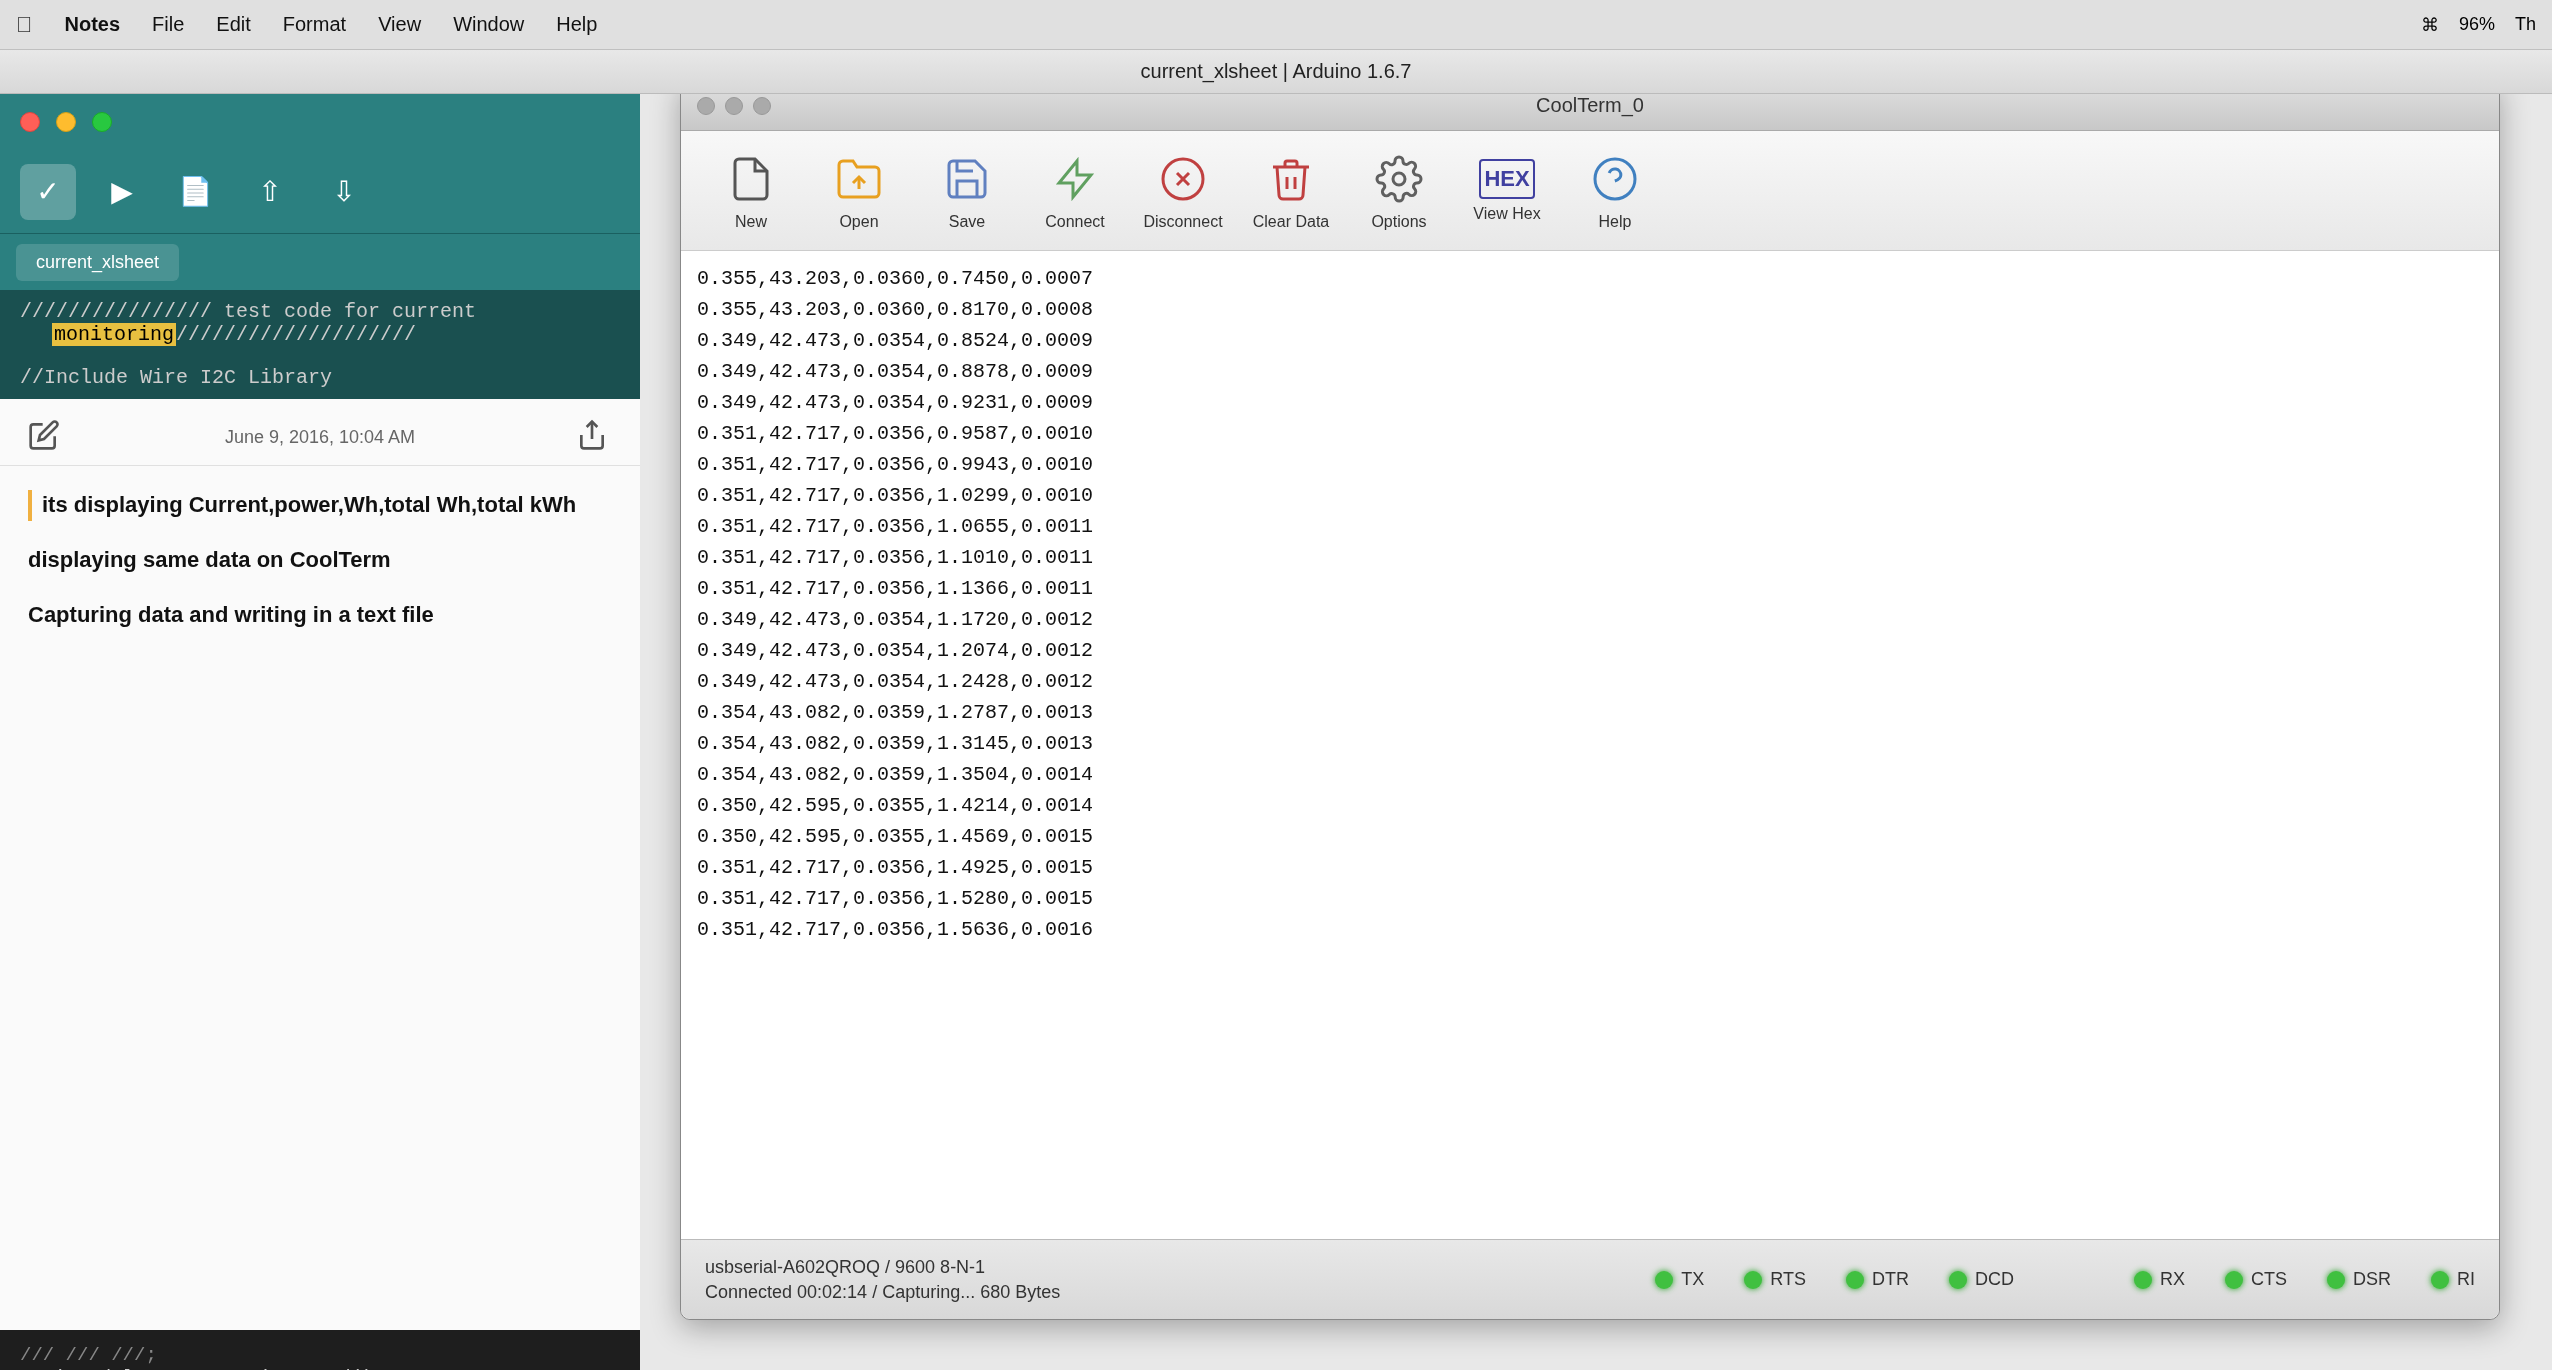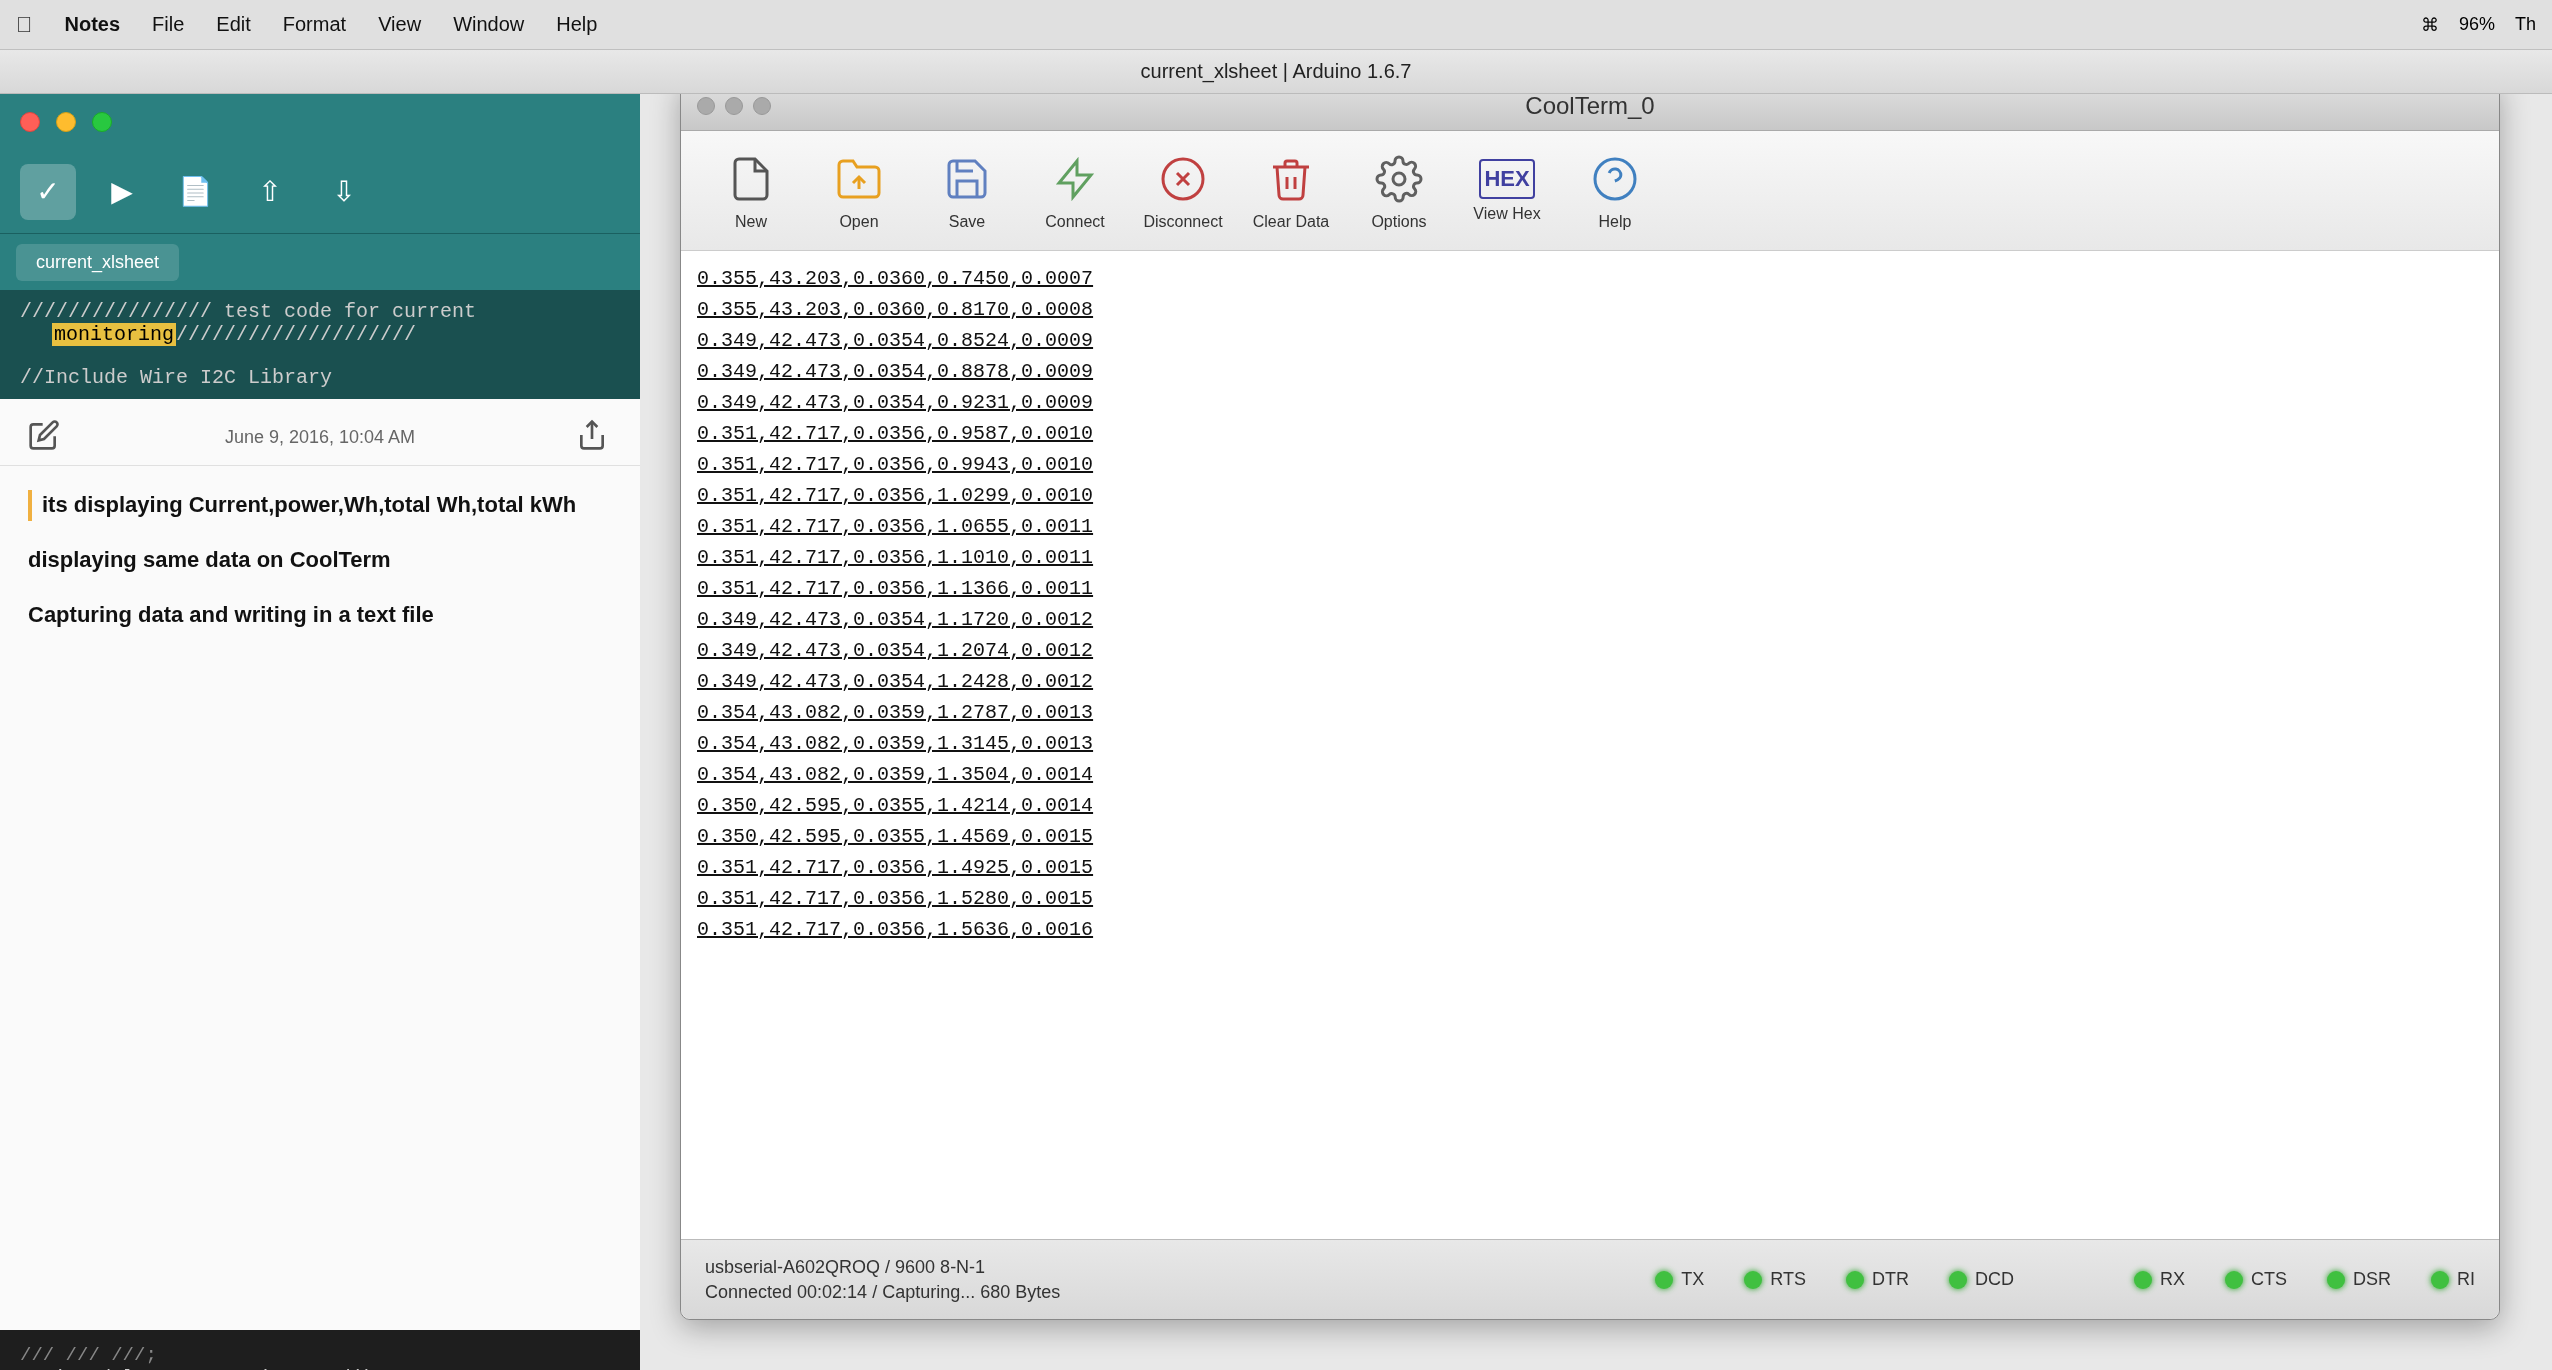--- a/index.html
+++ b/index.html
@@ -198,21 +198,21 @@
       border-radius: 10px 10px 0 0;
       display: flex;
       align-items: center;
       padding: 0 16px;
       position: relative;
     }
     .coolterm-title {
       position: absolute;
       left: 50%;
       transform: translateX(-50%);
-      font-size: 24px;
+      font-size: 20px;
       color: #333;
       font-weight: 500;
     }
     .ct-traffic {
       display: flex;
       gap: 10px;
     }
     .ct-tl {
       width: 18px;
       height: 18px;
@@ -268,21 +268,20 @@
 
     .coolterm-data {
       flex: 1;
       background: white;
       overflow: hidden;
       padding: 12px 16px;
       font-family: 'Courier New', monospace;
       font-size: 20px;
       color: #111;
       line-height: 1.55;
-      text-decoration: underline;
     }
     .data-row {
       display: block;
     }
 
     .coolterm-statusbar {
       height: 80px;
       background: linear-gradient(#e8e8e8, #d8d8d8);
       border-top: 1px solid #bbb;
       border-radius: 0 0 10px 10px;

